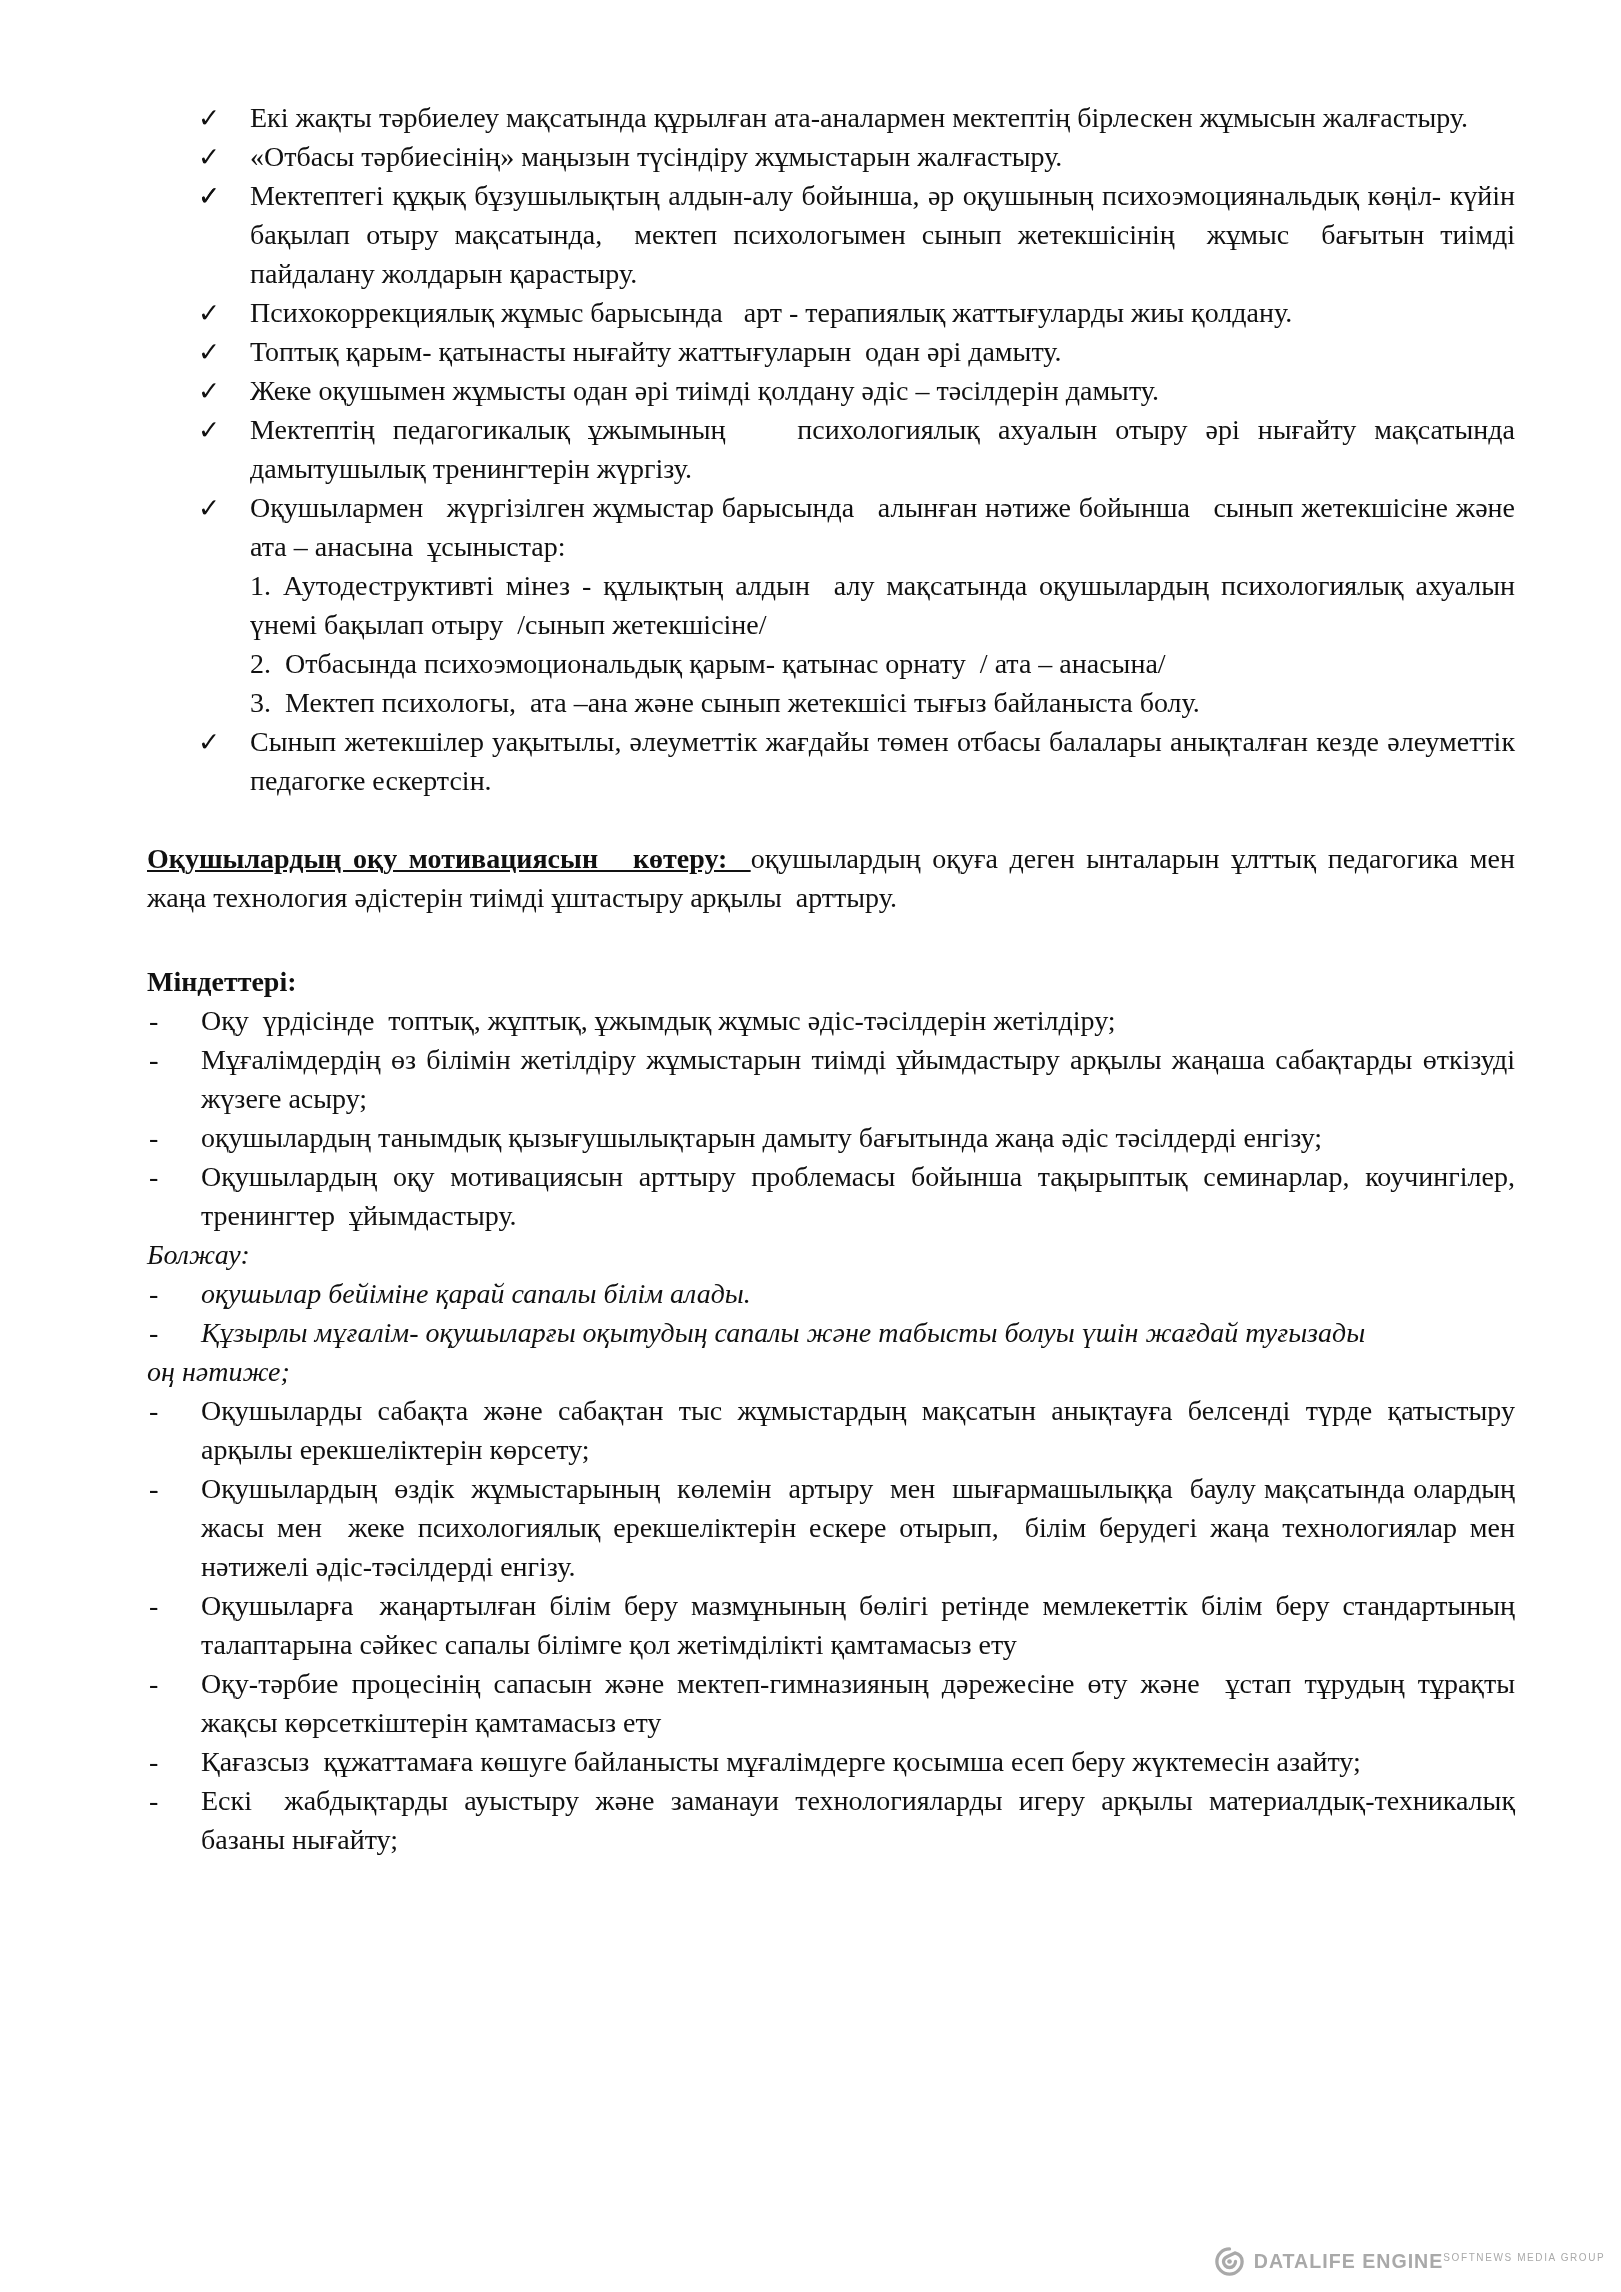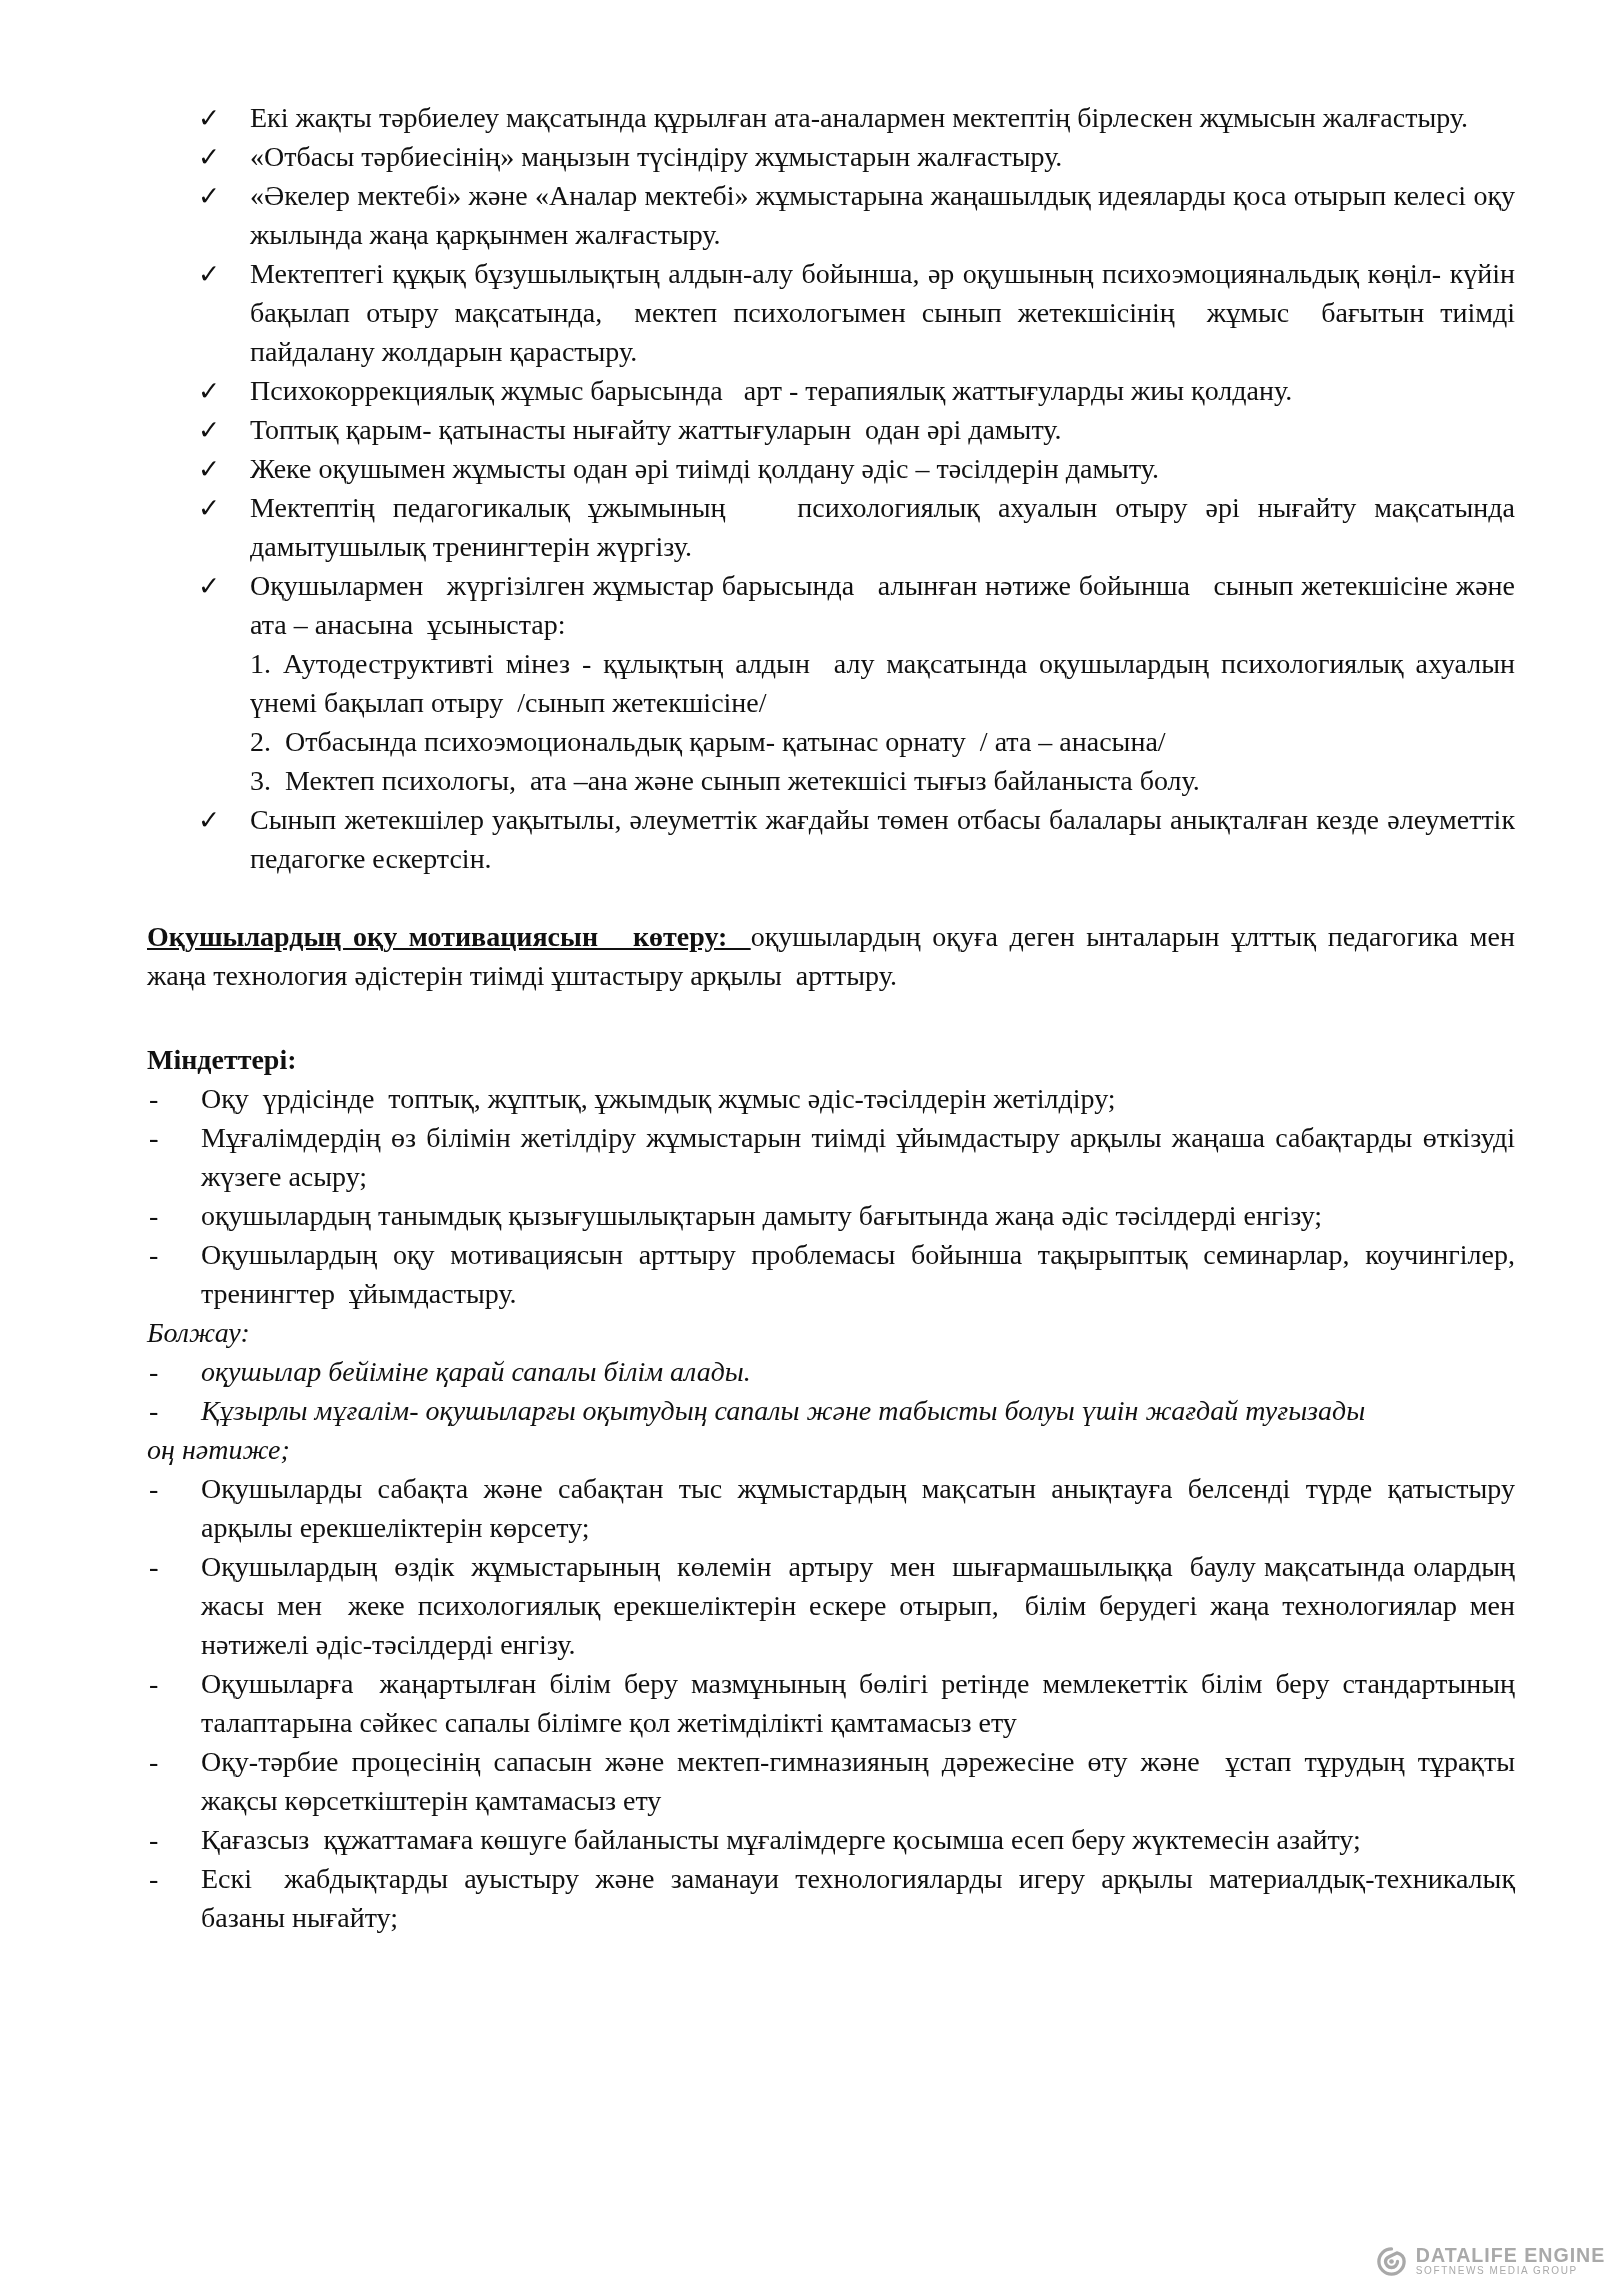--- a/index.html
+++ b/index.html
@@ -38,21 +38,21 @@
   
   .watermark {
     position: absolute;
     right: 15.7px;
     top: 2245px;
     display: flex;
     align-items: center;
     gap: 7.8px;
   }
   .wm-icon { display: block; }
-  .wm-text { display: flex; flex-direction: column; justify-content: center; }
+  .wm-text { display: flex; justify-content: center; }
   .wm-title {
     font-family: "Liberation Sans", sans-serif;
     font-weight: bold;
     font-size: 19.6px;
     line-height: 19.6px;
     letter-spacing: 1px;
     white-space: nowrap;
   }
   .wm-sub {
     font-family: "Liberation Sans", sans-serif;
@@ -63,21 +63,21 @@
   }
 </style>
 </head>
 <body>
 
 <div class="page">
 
   <div id="check-list">
       <div class="check-item"><span class="marker check">✓</span><span>Екі жақты тәрбиелеу мақсатында құрылған ата-аналармен мектептің бірлескен жұмысын жалғастыру.</span></div>
       <div class="check-item"><span class="marker check">✓</span><span>«Отбасы тәрбиесінің» маңызын түсіндіру жұмыстарын жалғастыру.</span></div>
-      <div class="check-item"><span class="marker check">✓</span><span>«Әкелер мектебі» және «Аналар мектебі» жұмыстарына жаңашылдық идеяларды қоса отырып келесі оқу жылында жаңа қарқынмен жалғастыру.</span></div>
+      <div class="check-item"><span class="marker check">✓</span></div>
       <div class="check-item"><span class="marker check">✓</span><span>Мектептегі құқық бұзушылықтың алдын-алу бойынша, әр оқушының психоэмоцияналь­дық көңіл- күйін бақылап отыру мақсатында,  мектеп психологымен сынып жетекшісінің  жұмыс  бағытын тиімді пайдалану жолдарын қарастыру.</span></div>
       <div class="check-item"><span class="marker check">✓</span><span>Психокоррекциялық жұмыс барысында   арт - терапиялық жаттығуларды жиы қолдану.</span></div>
       <div class="check-item"><span class="marker check">✓</span><span>Топтық қарым- қатынасты нығайту жаттығуларын  одан әрі дамыту.</span></div>
       <div class="check-item"><span class="marker check">✓</span><span>Жеке оқушымен жұмысты одан әрі тиімді қолдану әдіс – тәсілдерін дамыту.</span></div>
       <div class="check-item"><span class="marker check">✓</span><span>Мектептің педагогикалық ұжымының    психологиялық ахуалын отыру әрі нығайту мақсатында дамытушылық тренингтерін жүргізу.</span></div>
       <div class="check-item"><span class="marker check">✓</span><span>Оқушылармен   жүргізілген жұмыстар барысында   алынған нәтиже бойынша   сынып жетекшісіне және ата – анасына  ұсыныстар:</span></div>
       <div class="check-sub">1. Аутодеструктивті мінез - құлықтың алдын  алу мақсатында оқушылардың психологиялық ахуалын үнемі бақылап отыру  /сынып жетекшісіне/</div>
       <div class="check-sub">2.  Отбасында психоэмоциональдық қарым- қатынас орнату  / ата – анасына/</div>
       <div class="check-sub">3.  Мектеп психологы,  ата –ана және сынып жетекшісі тығыз байланыста болу.</div>
       <div class="check-item"><span class="marker check">✓</span><span>Сынып жетекшілер уақытылы, әлеуметтік жағдайы төмен отбасы балалары анықталған кезде әлеуметтік педагогке ескертсін.</span></div>

